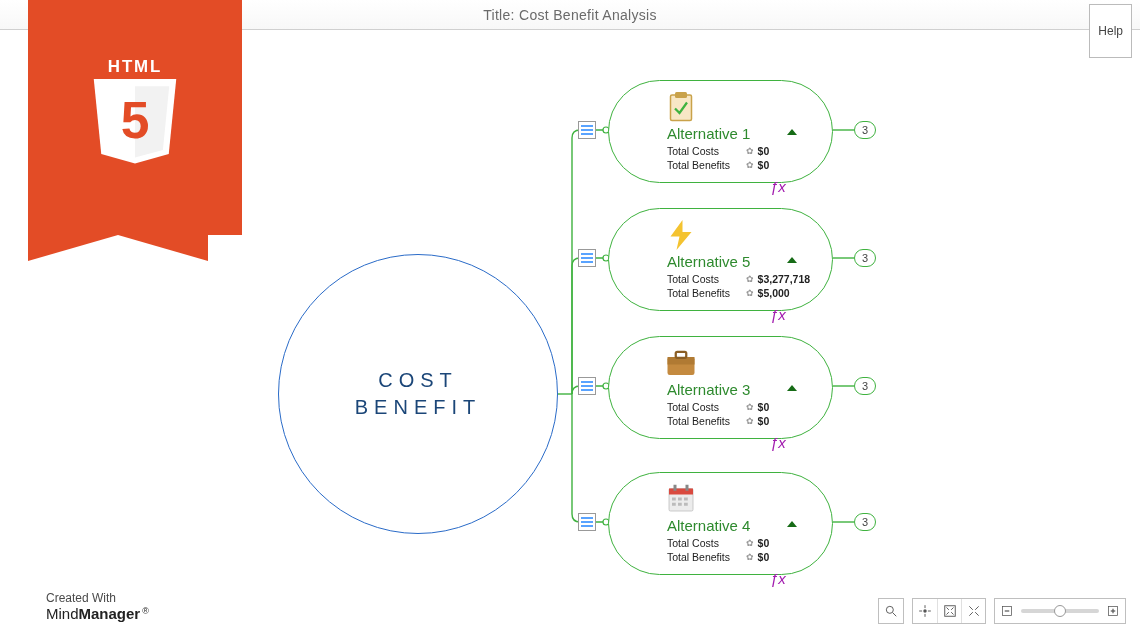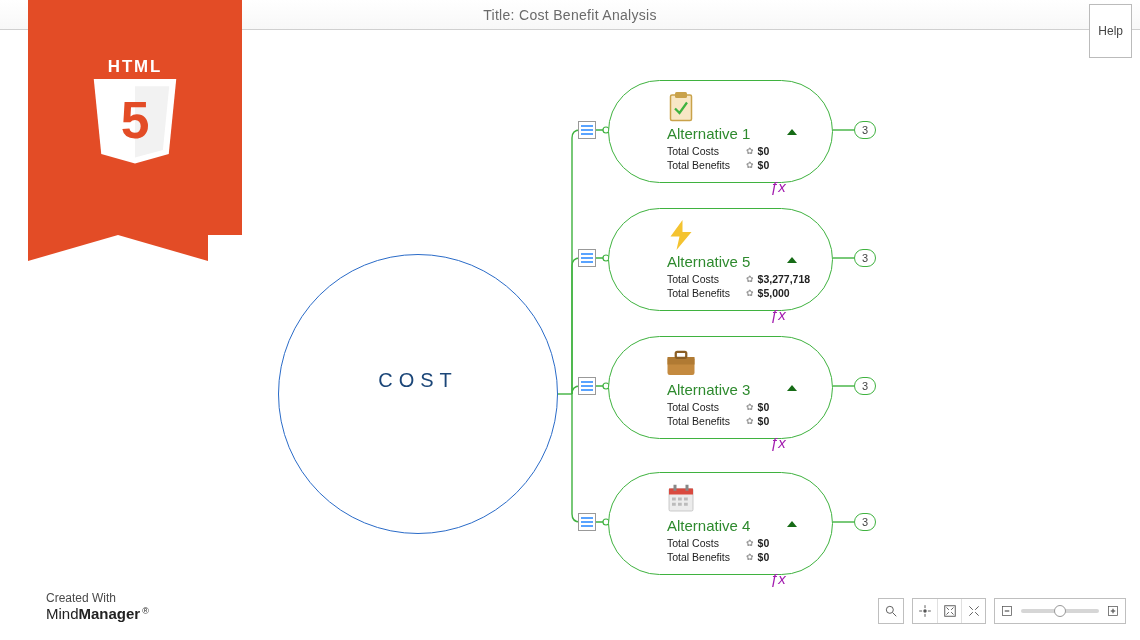--- a/index.html
+++ b/index.html
@@ -256,21 +256,21 @@
 
     <circle class="joint" cx="606" cy="100" r="3"></circle>
     <circle class="joint" cx="606" cy="228" r="3"></circle>
     <circle class="joint" cx="606" cy="356" r="3"></circle>
     <circle class="joint" cx="606" cy="492" r="3"></circle>
   </svg>
 
   <div class="central">
     <div class="ctext">
       <span>COST</span><br>
-      <br>
+      <span>BENEFIT</span><br>
     </div>
   </div>
 
   <div class="chip" style="top:91px; left:578px;">
       <span></span>
       <span></span>
       <span></span>
     </div>
   <div class="chip" style="top:219px; left:578px;">
       <span></span>

